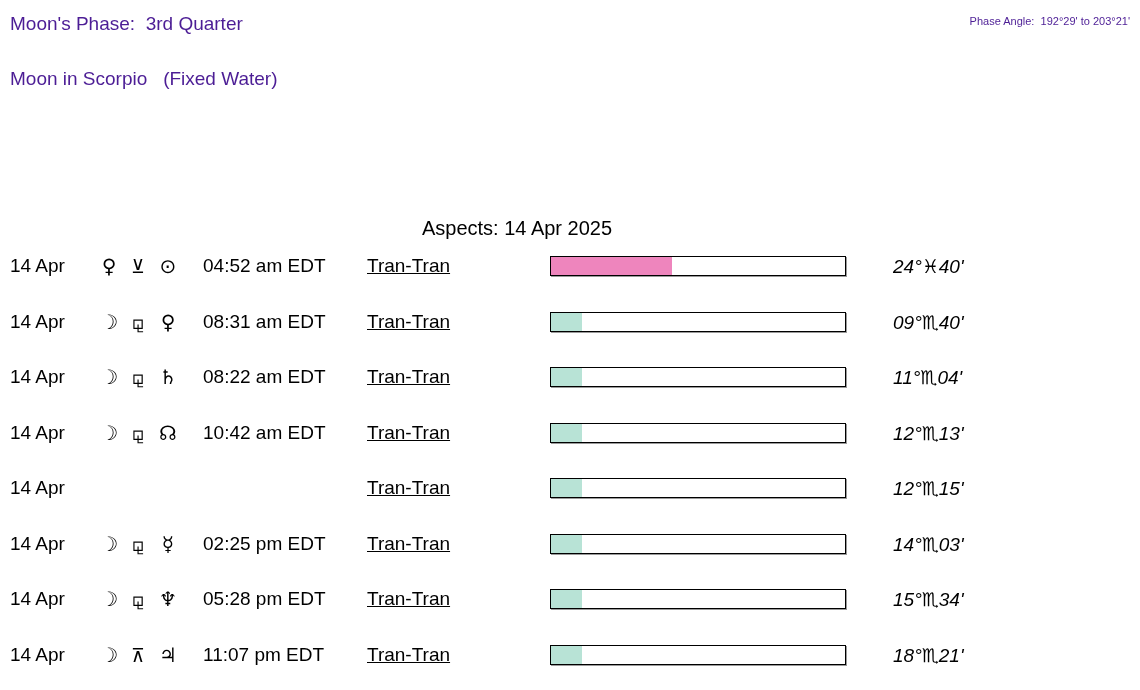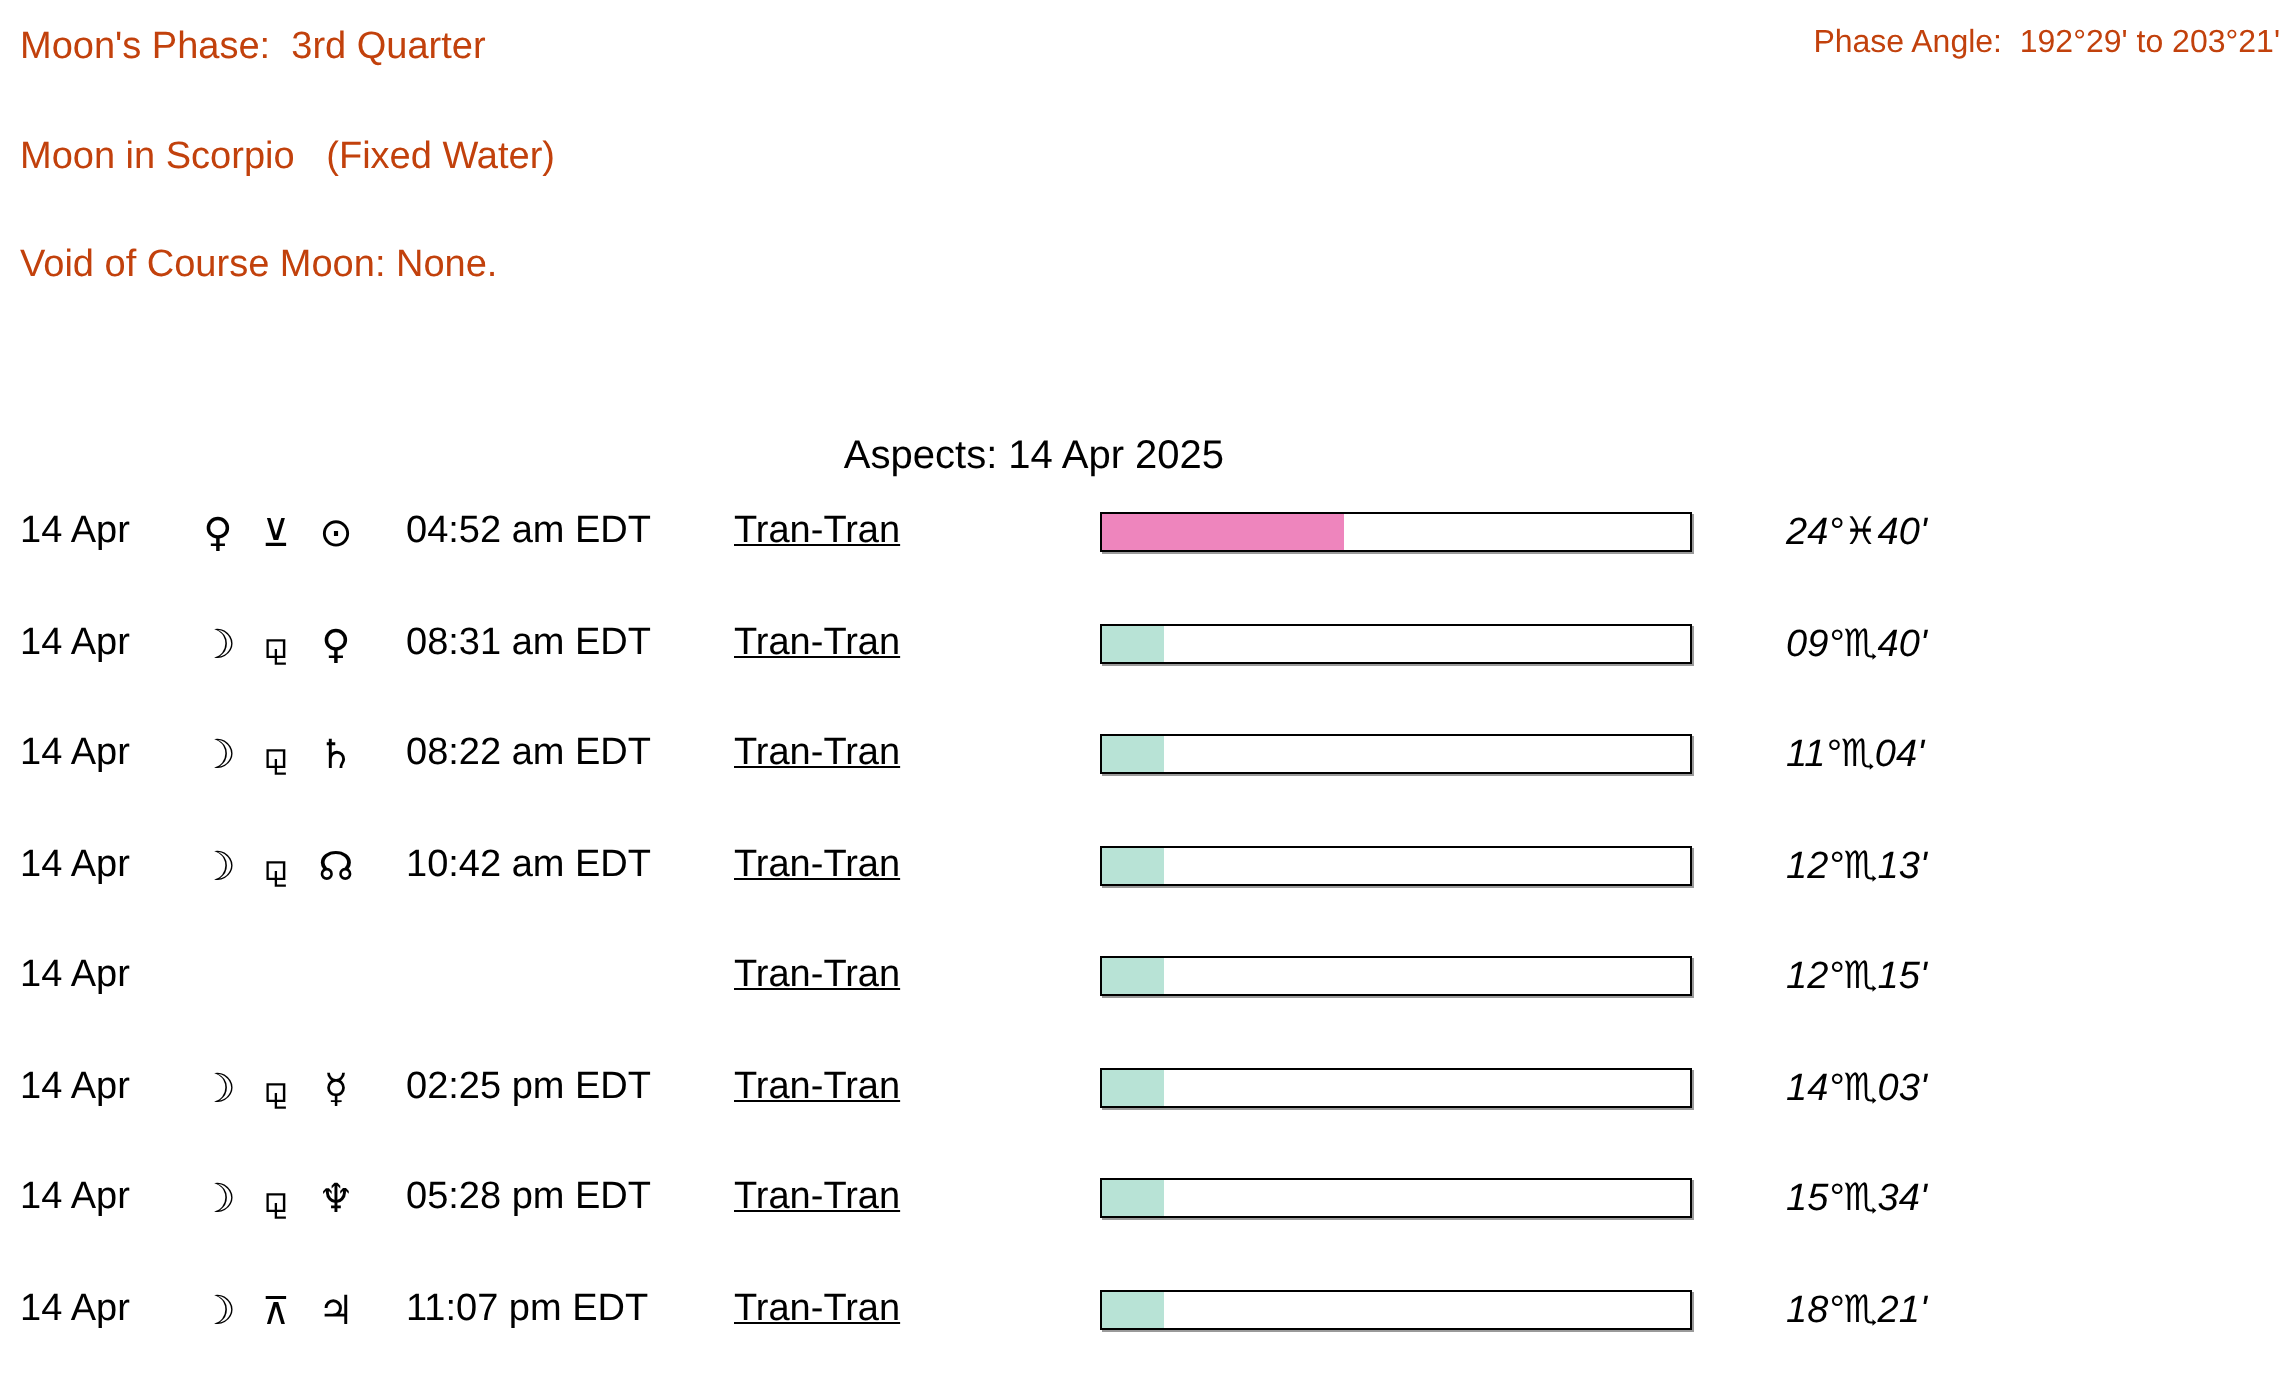--- a/index.html
+++ b/index.html
@@ -22,29 +22,29 @@
     left: 0;
     top: 0;
     width: 1140px;
     height: 200px;
   }
   .hdr-line {
     position: absolute;
     font-size: 19px;
     line-height: 22px;
     white-space: pre;
-    color: #c2410c;
+    color: #4c1d95;
   }
   .hdr-phase   { left: 10px;  top: 13px; }
   .hdr-sign    { left: 10px;  top: 68px; }
   .hdr-voc     { left: 10px;  top: 122px; }
   .hdr-angle   {
-    right: 0;
+    right: 10px;
     top: 12px;
-    font-size: 16px;
+    font-size: 11px;
     line-height: 19px;
     text-align: right;
   }
 
   
   .aspects-title {
     position: absolute;
     left: 0;
     top: 216px;
     width: 1034px;
@@ -115,21 +115,20 @@
     height: 100%;
     width: 0;
   }
 </style>
 </head>
 <body>
 
 <div class="header">
   <div class="hdr-line hdr-phase">Moon's Phase:  3rd Quarter</div>
   <div class="hdr-line hdr-sign">Moon in Scorpio   (Fixed Water)</div>
-  <div class="hdr-line hdr-voc">Void of Course Moon: None.</div>
   <div class="hdr-line hdr-angle">Phase Angle:  192°29' to 203°21'</div>
 </div>
 
 <div class="aspects-title">Aspects: 14 Apr 2025</div>
 
 <div class="aspect-table" id="aspects-table">
     <div class="arow">
       <div class="cell c-date">14 Apr</div>
       <div class="cell c-glyphs"><span class="glyph glyph-p1">♀</span><span class="glyph glyph-asp">⊻</span><span class="glyph glyph-p2">⊙</span></div>
       <div class="cell c-time">04:52 am EDT</div>

